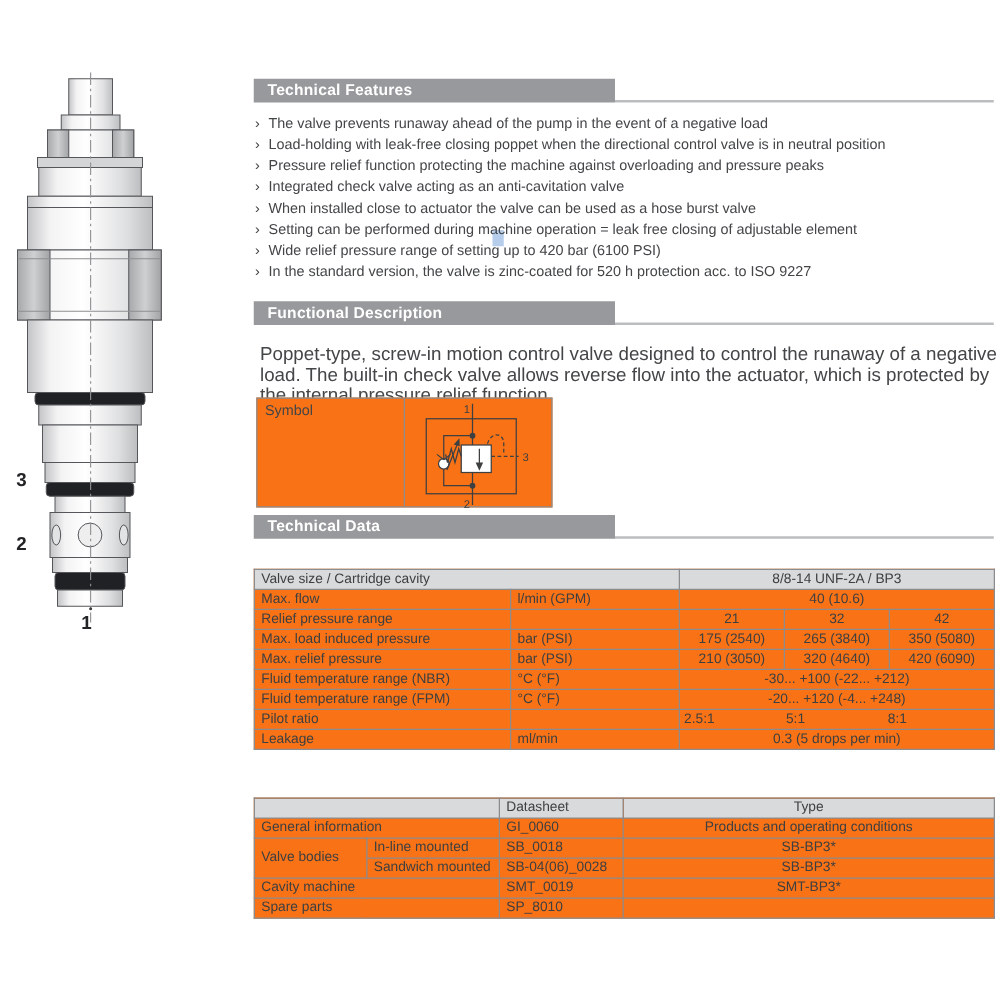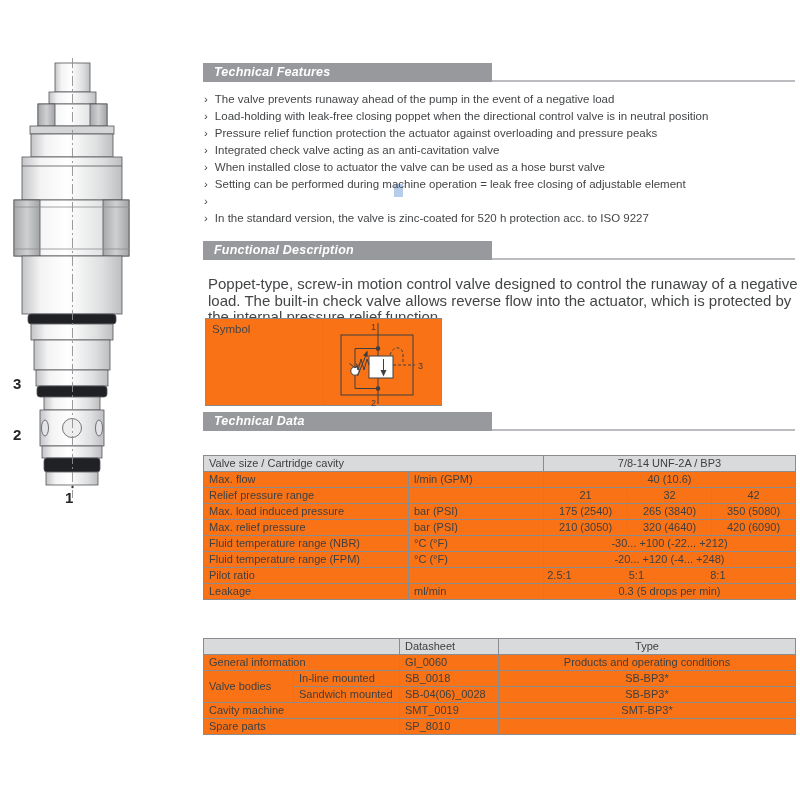--- a/index.html
+++ b/index.html
@@ -7,21 +7,21 @@
     width:800px;height:800px;background:#ffffff;position:relative;overflow:hidden;
     font-family:"Liberation Sans",sans-serif;-webkit-font-smoothing:antialiased;
   }
   .content{position:absolute;left:203px;top:0;width:592px;height:800px}
 
   
   .sec-hdr{position:absolute;left:0;width:592px;height:19px}
   .sec-hdr .bar{
     position:absolute;left:0;top:0;width:289px;height:19px;background:#97999c;
     color:#ffffff;font-weight:bold;font-size:12.5px;line-height:19px;
-    padding-left:11px;box-sizing:border-box;letter-spacing:.2px;font-style:italic;
+    padding-left:11px;box-sizing:border-box;letter-spacing:.2px;
   }
   .sec-hdr .rule{position:absolute;left:289px;right:0;bottom:0;height:2.5px;background:#bcbdc0}
 
   
   .bullets{position:absolute;left:1px;top:91px;margin:0;padding:0;list-style:none;
            font-size:11.5px;color:#434547;width:591px}
   .bullets li{display:flex;gap:7px;line-height:17px}
   .bullets .bm{flex:0 0 auto;color:#434547}
 
   .para{position:absolute;left:1px;top:272px;width:591px;margin:4px;
@@ -124,36 +124,37 @@
     <li>
         <span class="bm">›</span>
         <span>The valve prevents runaway ahead of the pump in the event of a negative load</span>
       </li>
     <li>
         <span class="bm">›</span>
         <span>Load-holding with leak-free closing poppet when the directional control valve is in neutral position</span>
       </li>
     <li>
         <span class="bm">›</span>
-        <span>Pressure relief function protection the actuator against overloading and pressure peaks</span>
+        <span>Pressure relief function protecting the machine against overloading and pressure peaks</span>
       </li>
     <li>
         <span class="bm">›</span>
         <span>Integrated check valve acting as an anti-cavitation valve</span>
       </li>
     <li>
         <span class="bm">›</span>
         <span>When installed close to actuator the valve can be used as a hose burst valve</span>
       </li>
     <li>
         <span class="bm">›</span>
         <span>Setting can be performed during machine operation = leak free closing of adjustable element</span>
       </li>
     <li>
         <span class="bm">›</span>
+        <span>Wide relief pressure range of setting up to 420 bar (6100 PSI)</span>
       </li>
     <li>
         <span class="bm">›</span>
         <span>In the standard version, the valve is zinc-coated for 520 h protection acc. to ISO 9227</span>
       </li>
   </ul>
 
   <div class="sec-hdr" style="top:241px">
     <div class="bar">Functional Description</div>
     <div class="rule"></div>
@@ -201,21 +202,21 @@
     <colgroup>
         <col style="width:205px">
         <col style="width:135px">
         <col style="width:84px">
         <col style="width:84px">
         <col style="width:84px">
       </colgroup>
     <tbody>
       <tr>
         <td colspan="2" class="hd">Valve size / Cartridge cavity</td>
-        <td colspan="3" class="hd c">7/8-14 UNF-2A / BP3</td>
+        <td colspan="3" class="hd c">8/8-14 UNF-2A / BP3</td>
       </tr>
       <tr>
         <td>Max. flow</td>
         <td>l/min (GPM)</td>
         <td colspan="3" class="c">40 (10.6)</td>
       </tr>
       <tr>
         <td>Relief pressure range</td>
         <td></td>
         <td class="c">21</td>

